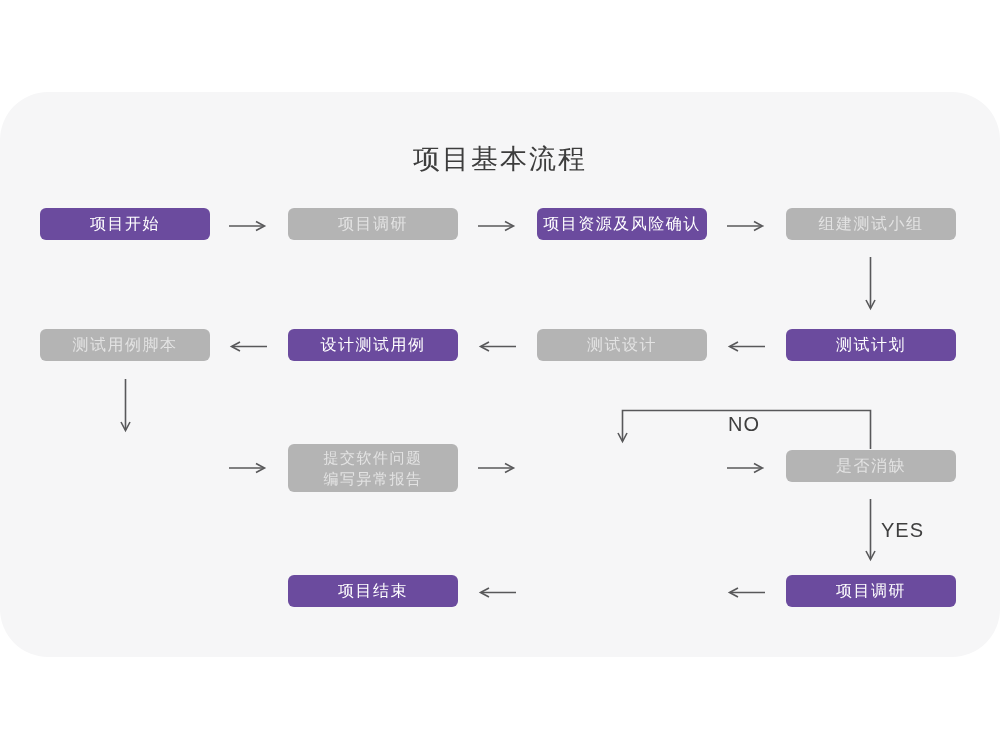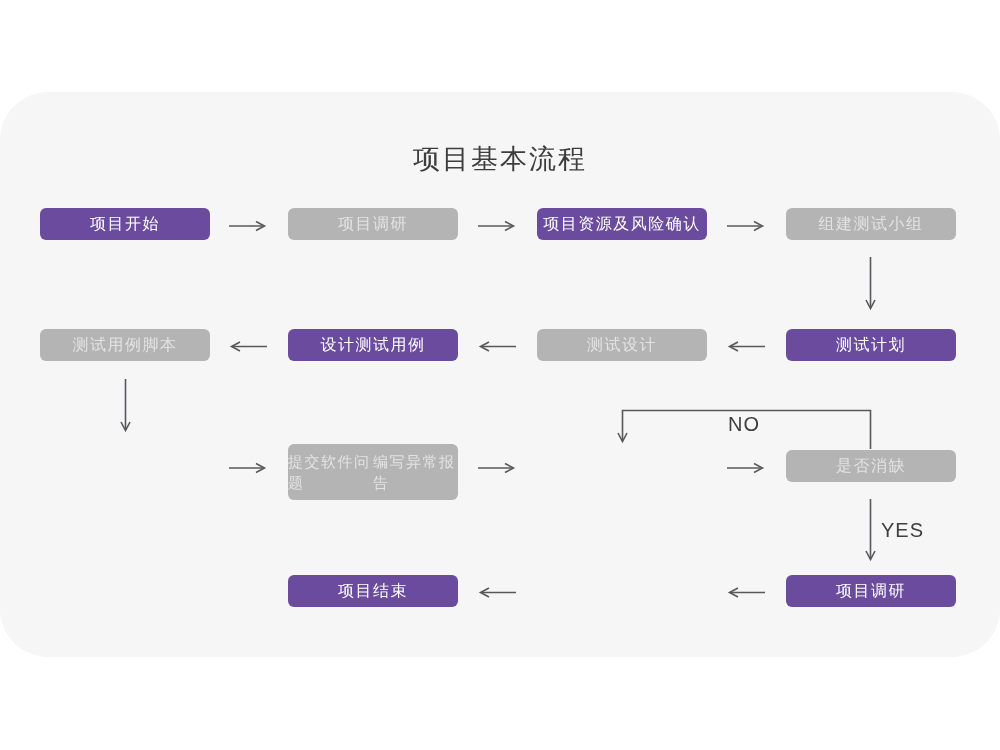--- a/index.html
+++ b/index.html
@@ -26,21 +26,21 @@
     text-align:center;font-size:27px;font-weight:500;
     color:var(--title-color);letter-spacing:2px;
   }
   .node{
     position:absolute;width:170px;height:32px;border-radius:6px;
     display:flex;align-items:center;justify-content:center;
     font-size:16px;letter-spacing:1.5px;line-height:1.3;
   }
   .node.purple{background:var(--purple);color:var(--text-on-purple);}
   .node.gray{background:var(--gray);color:var(--text-on-gray);}
-  .node.tall{height:56px;flex-direction:row;font-size:15px;letter-spacing:1.5px;line-height:21px;}
+  .node.tall{height:48px;flex-direction:column;font-size:15px;letter-spacing:1.5px;line-height:21px;}
   .connectors{position:absolute;left:0;top:0;width:1000px;height:750px;pointer-events:none;}
   .arrow-line{stroke:var(--arrow);stroke-width:1.6;fill:none;}
   .branch-label{
     position:absolute;font-size:20px;color:var(--branch-label-color);
     letter-spacing:1px;
   }
   .label-no{left:712px;top:413px;width:64px;text-align:center;}
   .label-yes{left:881px;top:519px;}
 </style>
 </head>

